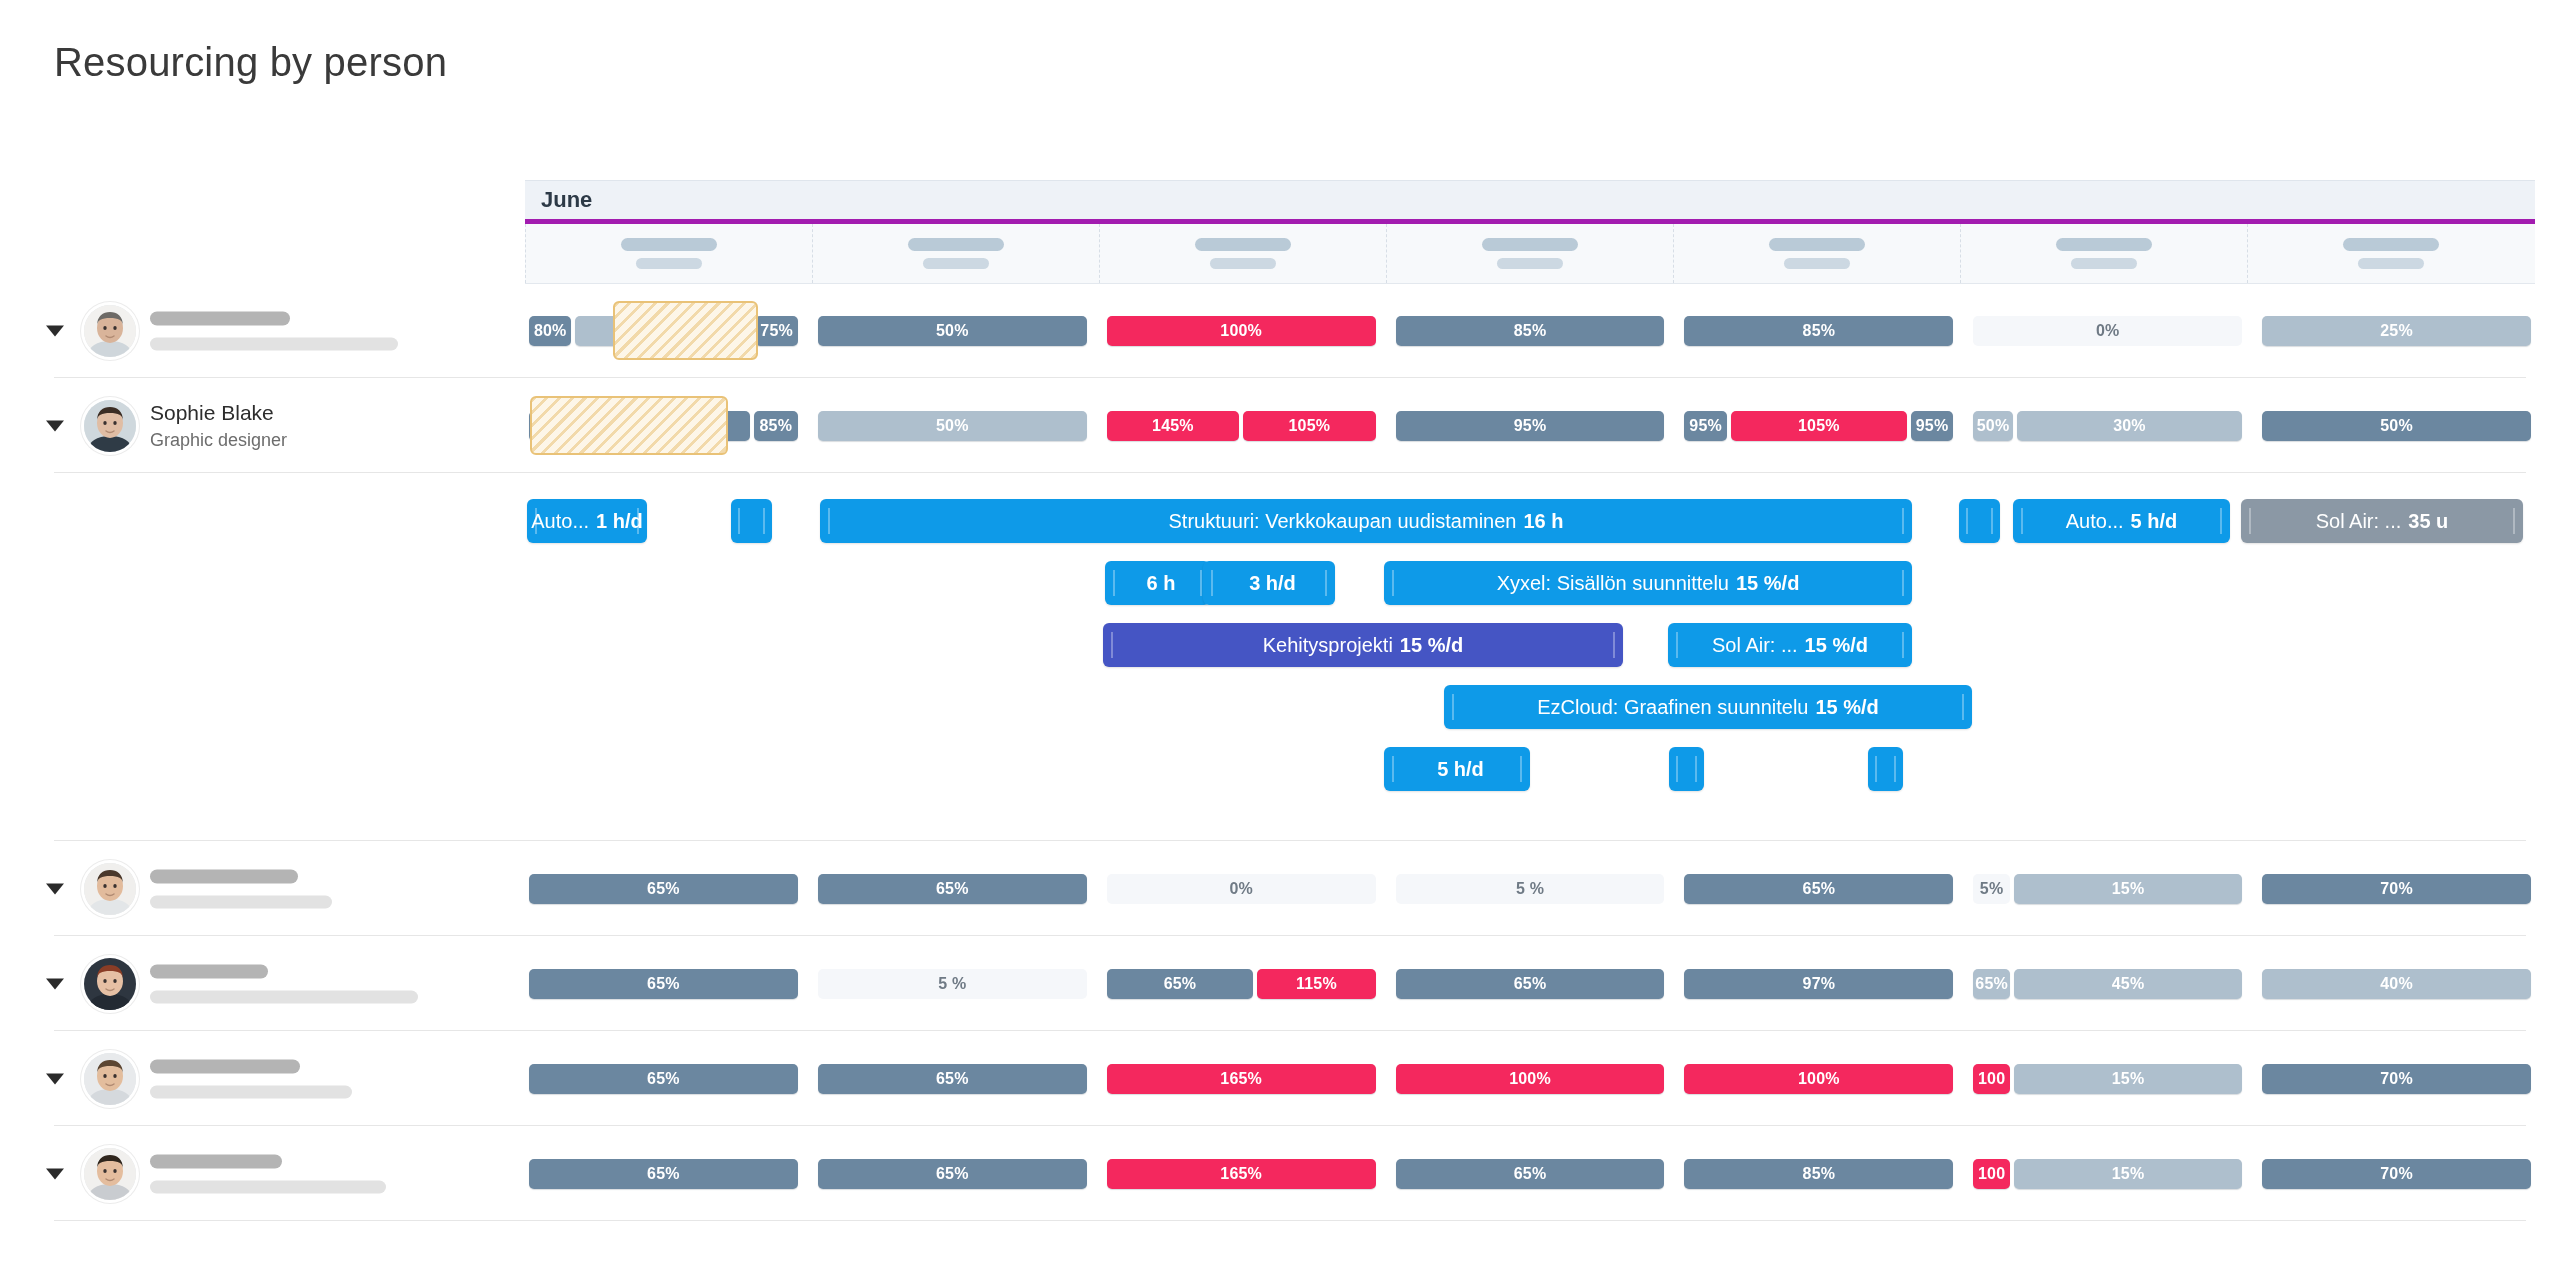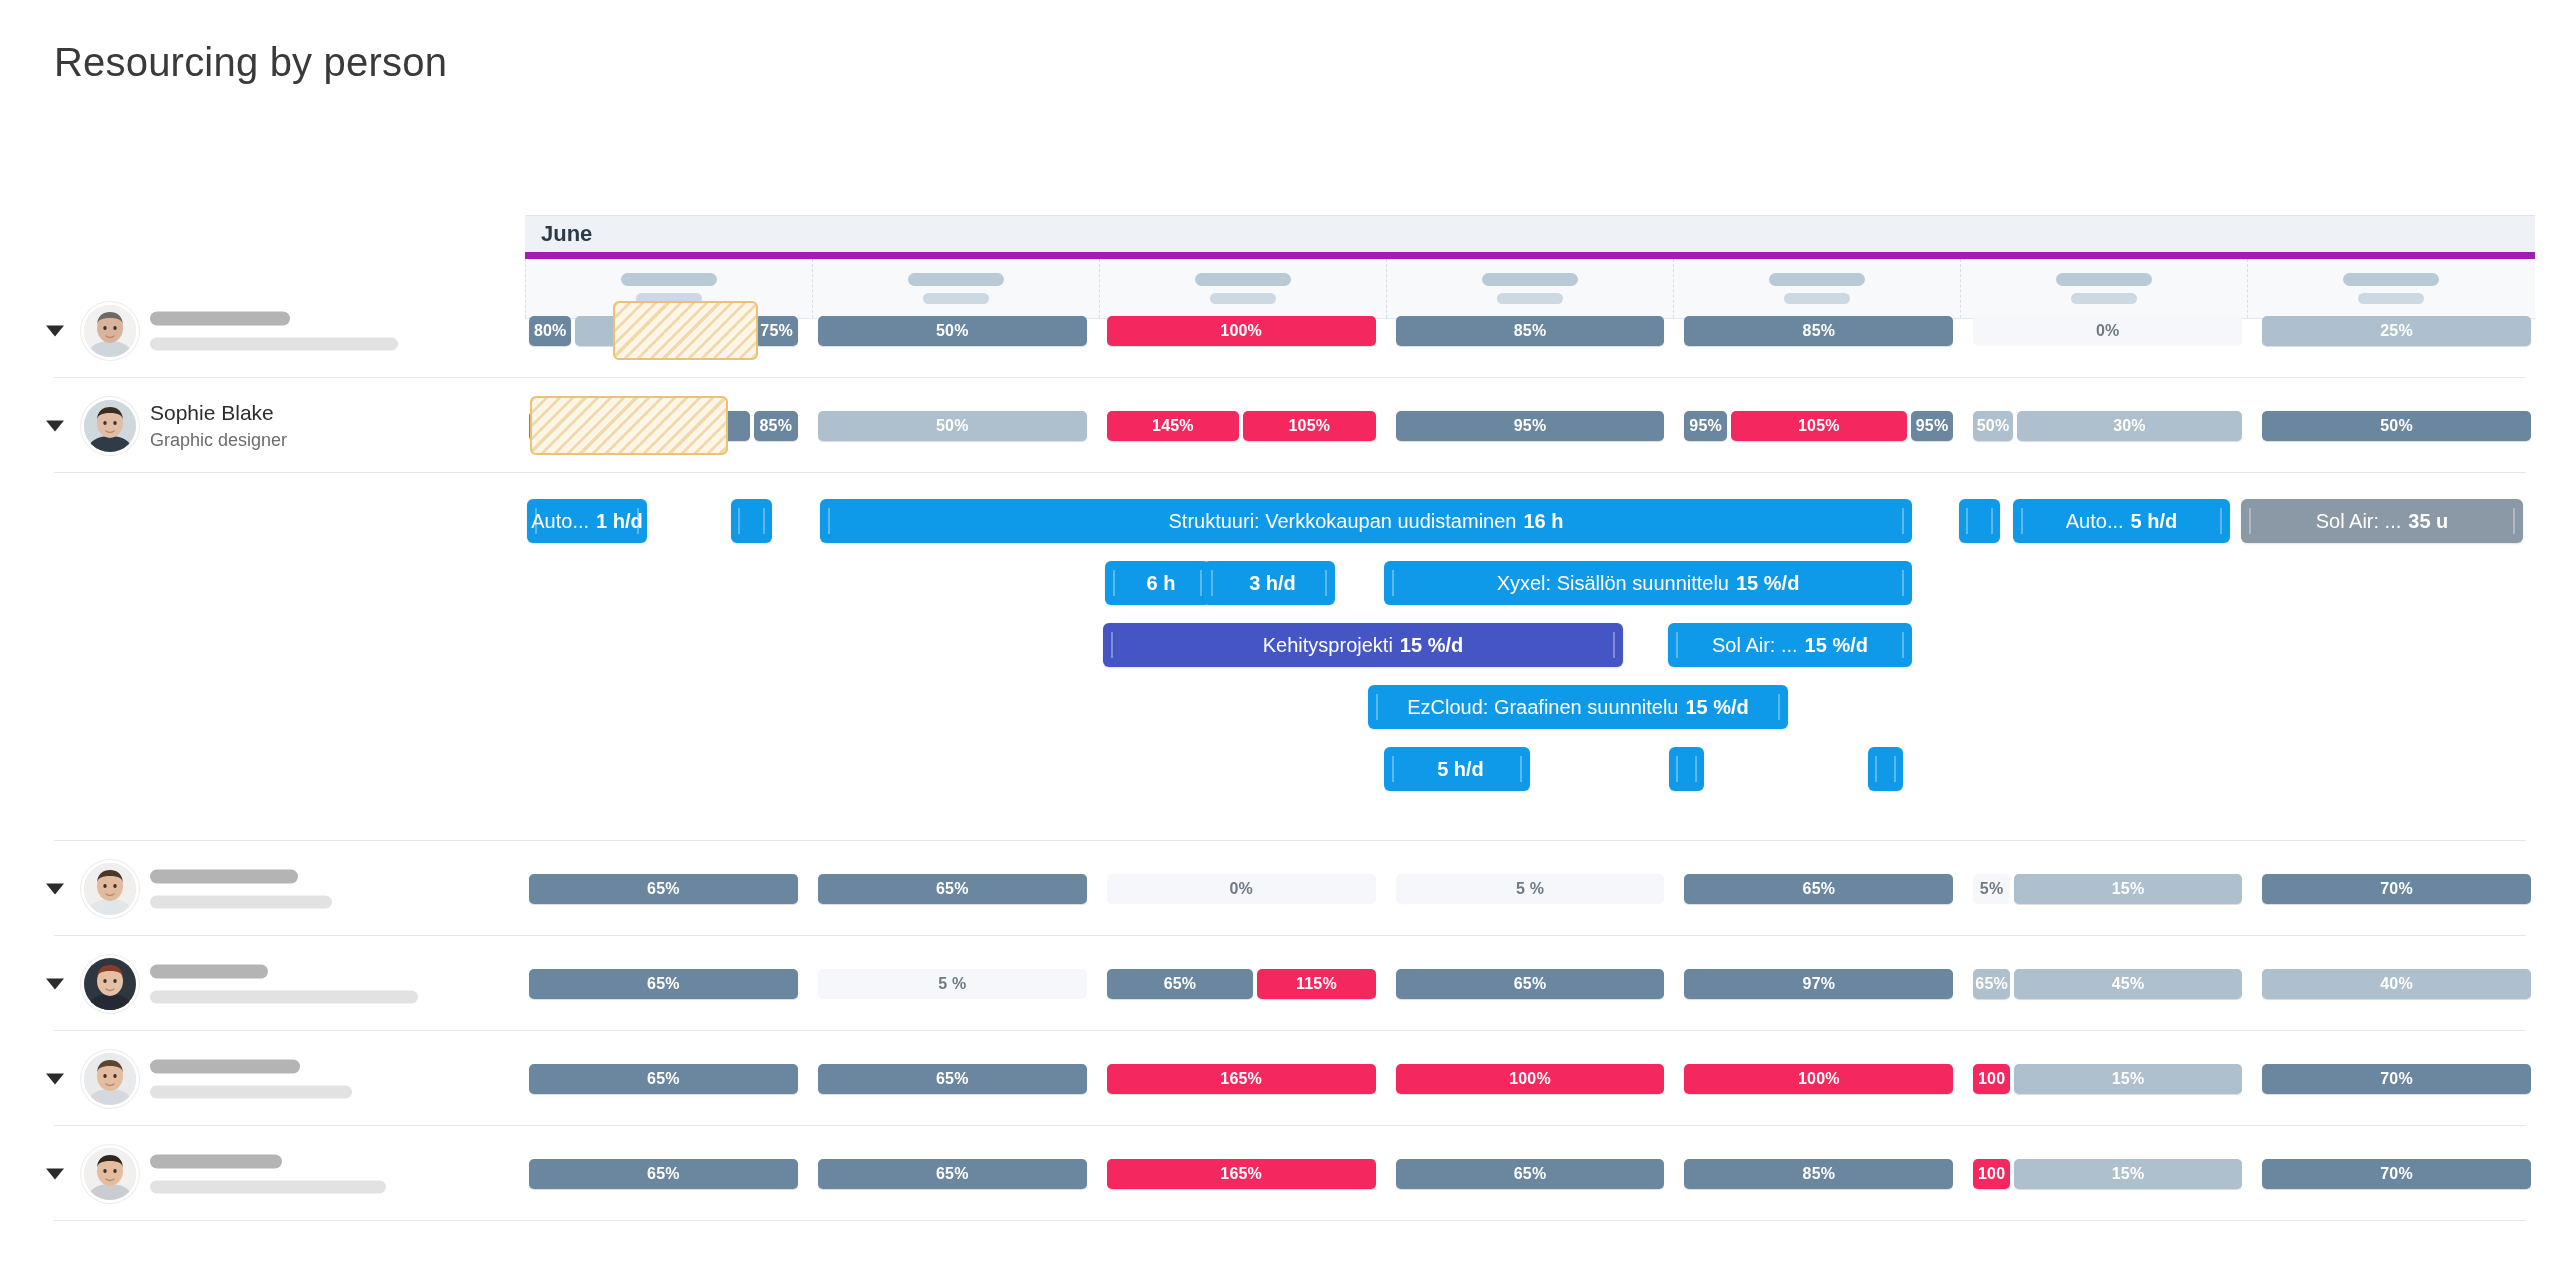--- a/index.html
+++ b/index.html
@@ -16,21 +16,21 @@
     position: absolute; left: 54px; top: 40px;
     font-size: 40px; font-weight: 400; color: #3a3a3a;
     letter-spacing: 0.2px;
   }
 
   
   .grid-area { position: absolute; left: 525px; top: 180px; width: 2010px; }
 
   .month-head {
     display: flex; height: 44px; background: #eef2f7;
-    border-top: 1px solid #dfe5ec; border-bottom: 7px solid #a21caf; margin-top: 35px;
+    border-top: 1px solid #dfe5ec; border-bottom: 5px solid #a21caf;
   }
   .month-cell {
     display: flex; align-items: center;
     font-size: 22px; font-weight: 600; color: #2d3a47;
     padding-left: 16px;
   }
   .month-cell.june { width: 1148px; }
   .month-cell.july { width: 862px; border-left: 1px solid #dbe2ea; }
 
   .week-head { display: flex; height: 60px; background: #f7f9fb; border-bottom: 1px solid #e3e8ee; }
@@ -340,21 +340,21 @@
           <div class="tbar indigo" style="left: 1103px; width: 520px;">
             <span class="lbl">Kehitysprojekti</span>
             <span class="amt">15 %/d</span>
           </div>
           <div class="tbar blue" style="left: 1668px; width: 244px;">
             <span class="lbl">Sol Air: ...</span>
             <span class="amt">15 %/d</span>
           </div>
         </div>
         <div class="task-row">
-          <div class="tbar blue" style="left: 1368px; width: 420px;">
+          <div class="tbar blue" style="left: 1444px; width: 528px;">
             <span class="lbl">EzCloud: Graafinen suunnitelu</span>
             <span class="amt">15 %/d</span>
           </div>
         </div>
         <div class="task-row">
           <div class="tbar blue" style="left: 1384px; width: 146px;">
             <span class="amt">5 h/d</span>
           </div>
           <div class="tbar blue stub" style="left: 1669px; width: 35px;">
             <span class="tick" style="left:7px"></span>

